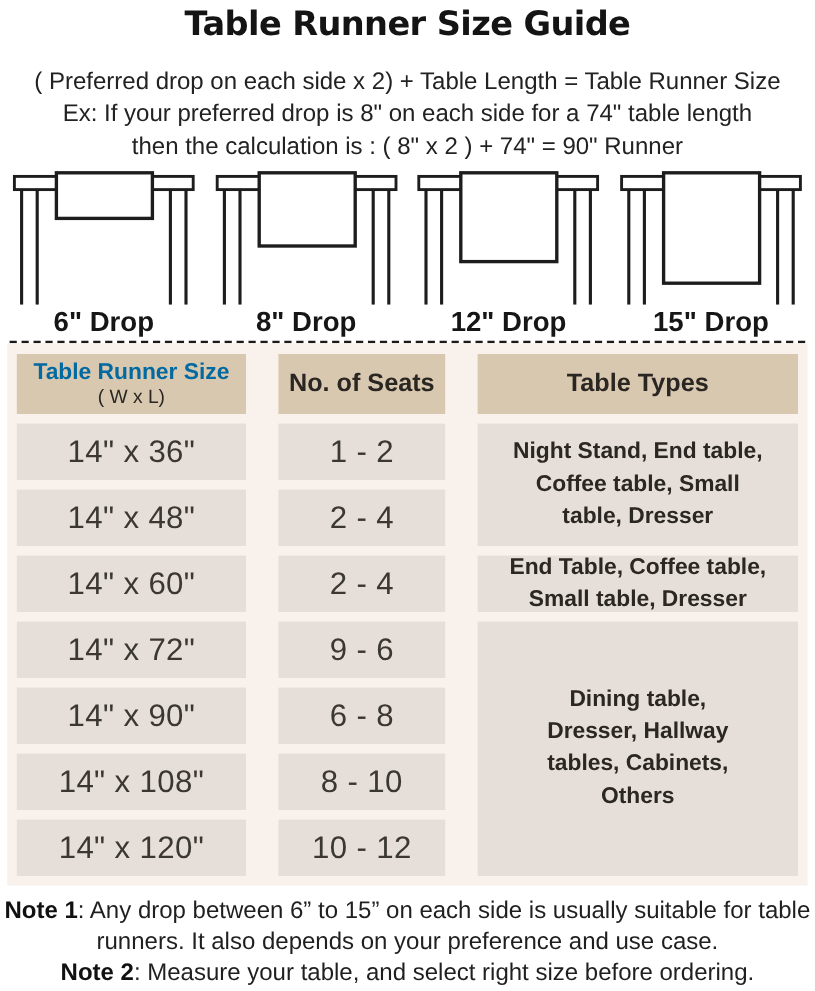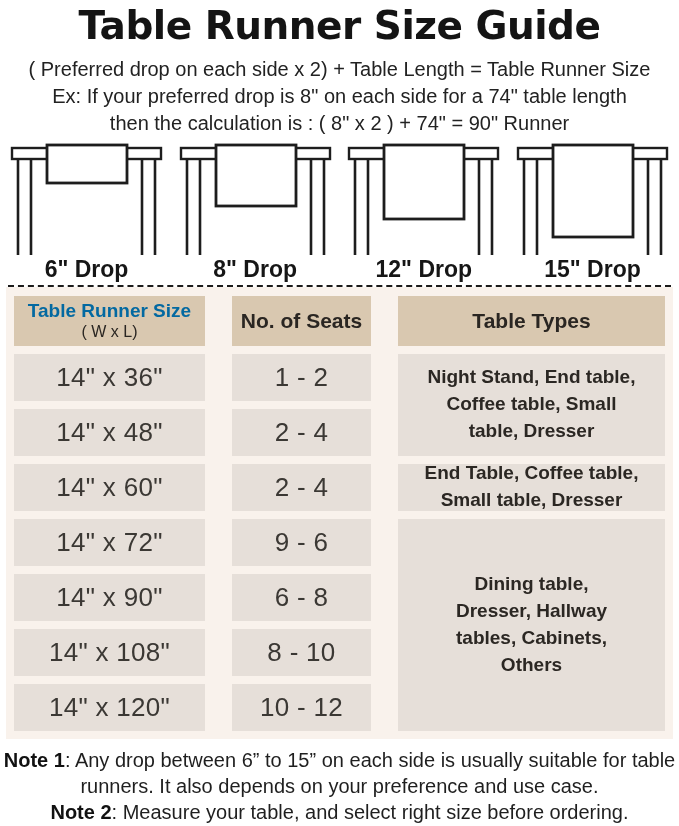--- a/index.html
+++ b/index.html
@@ -7,25 +7,25 @@
     width:679px;height:826px;
     background:#ffffff;
     font-family:"Liberation Sans",sans-serif;
     color:#262626;
     overflow:hidden;
   }
   
   .header{text-align:center;padding-top:4px;}
   .title{
     margin:0;font-family:"DejaVu Sans",sans-serif;
-    font-size:39px;font-weight:bold;line-height:1.15;
+    font-size:28px;font-weight:bold;line-height:1.15;
     letter-spacing:-0.5px;color:#141414;
   }
   .sub{margin:0;font-size:20px;line-height:25px;color:#222;}
-  .formula{margin-top:8px;}
+  .formula{margin-top:20px;}
   .ex1{margin-top:2px;}
   .ex2{margin-top:2px;}
   
   .figs{display:flex;justify-content:space-between;padding:0 10px;margin-top:7px;height:112px;}
   .table-fig{width:153px;height:112px;display:block;}
   .table-fig rect{fill:#ffffff;stroke:#1d1d1d;}
   .table-fig .tabletop{stroke-width:2.4;}
   .table-fig .runner{stroke-width:2.8;}
   .table-fig line{stroke:#1d1d1d;stroke-width:2.6;}
   .drop-labels{display:flex;justify-content:space-between;padding:0 10px;height:29px;align-items:center;}

